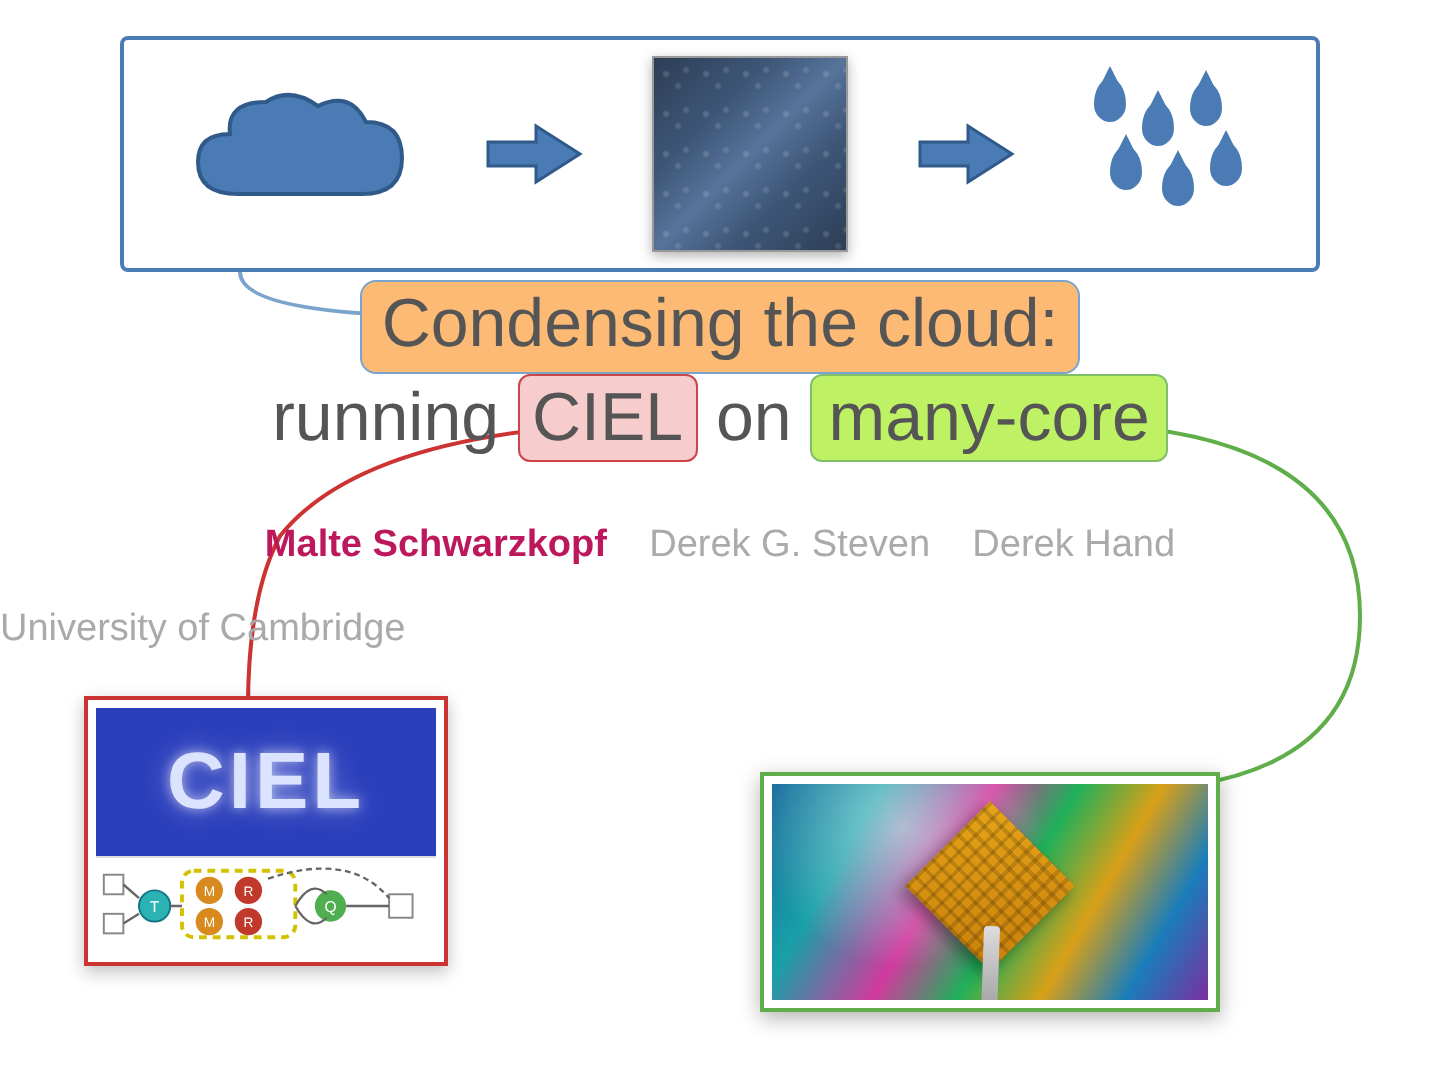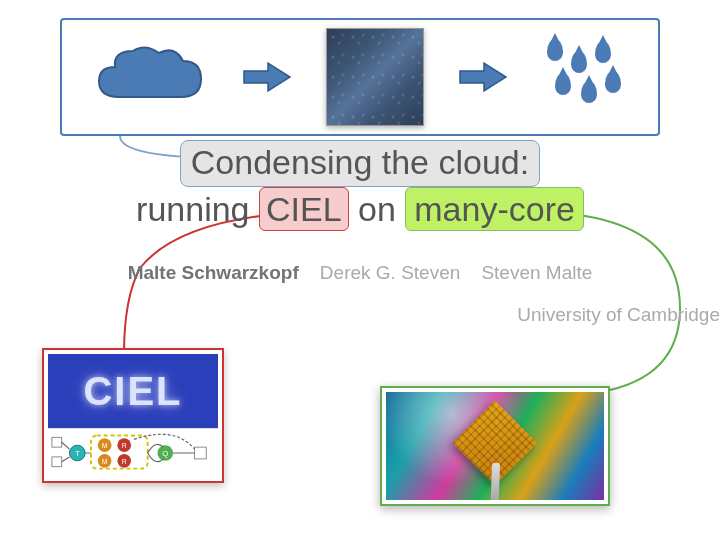--- a/index.html
+++ b/index.html
@@ -73,21 +73,21 @@
     top: 140px;
     text-align: center;
     font-size: 34px;
     line-height: 1.25;
     color: #555;
   }
   .box-blue {
     display: inline-block;
     border: 1.5px solid #7ba4cc;
     border-radius: 8px;
-    background: #e5e5e5;
+    background: #fdba74;
     padding: 0 10px 2px 10px;
   }
   .box-red {
     display: inline-block;
     border: 1.5px solid #c44;
     border-radius: 6px;
     background: #f6cccc;
     padding: 0 6px;
     color: #555;
   }
@@ -101,26 +101,26 @@
   }
 
   .authors {
     position: absolute;
     left: 0; right: 0;
     top: 262px;
     text-align: center;
     font-size: 19px;
     color: #aaa;
   }
-  .authors .pres { color: #737373; font-weight: 600; margin-top: 16px; }
+  .authors .pres { color: #be185d; font-weight: 600; margin-top: 16px; }
   .affil {
     position: absolute;
     left: 0; right: 0;
     top: 304px;
-    text-align: right;
+    text-align: left;
     font-size: 19px;
     color: #aaa;
   }
 
   .ciel-box {
     position: absolute;
     left: 42px;
     top: 348px;
     width: 182px;
     border: 2px solid #c33;
@@ -227,21 +227,21 @@
 <div class="title">
   <span class="box-blue">Condensing the cloud:</span><br>
   <span>running </span><span class="box-red">CIEL</span><span> on </span><span class="box-green">many-core</span>
 </div>
 
 <div class="authors">
   <span class="pres">Malte Schwarzkopf</span>
   &nbsp;&nbsp;
   <span>Derek G. Steven</span>
   &nbsp;&nbsp;
-  <span>Steven Malte</span>
+  <span>Derek Hand</span>
 </div>
 <div class="affil">University of Cambridge</div>
 
 <div class="ciel-box">
   <div class="ciel-logo">CIEL</div>
   <div class="ciel-dag">
     <svg viewBox="0 0 174 48">
       <rect x="4" y="8" width="10" height="10" fill="#fff" stroke="#888"></rect>
       <rect x="4" y="28" width="10" height="10" fill="#fff" stroke="#888"></rect>
       <circle cx="30" cy="24" r="8" fill="#2bb3b3" stroke="#178"></circle>

